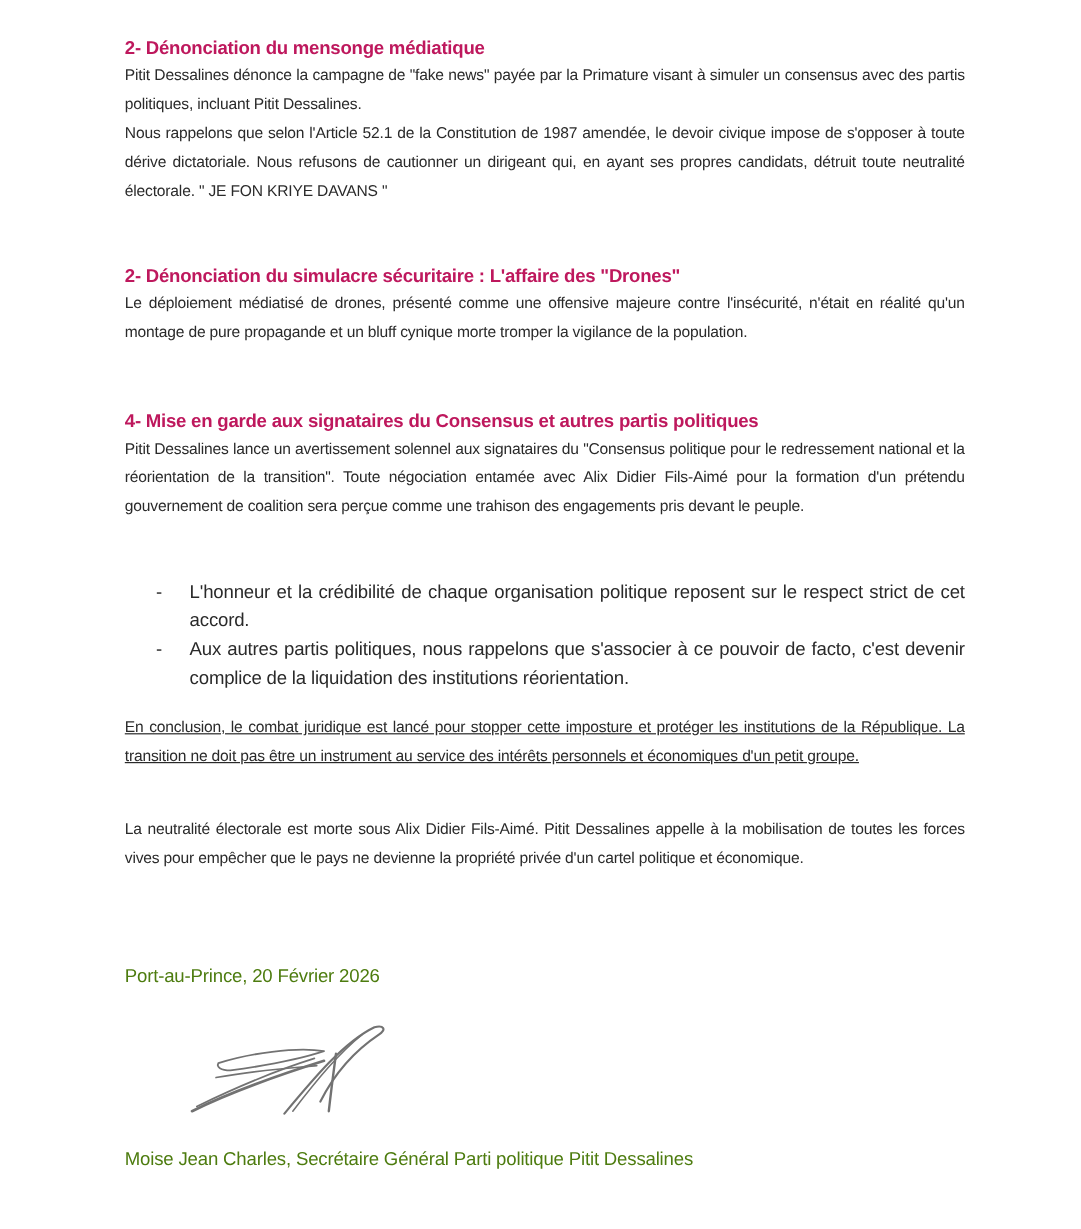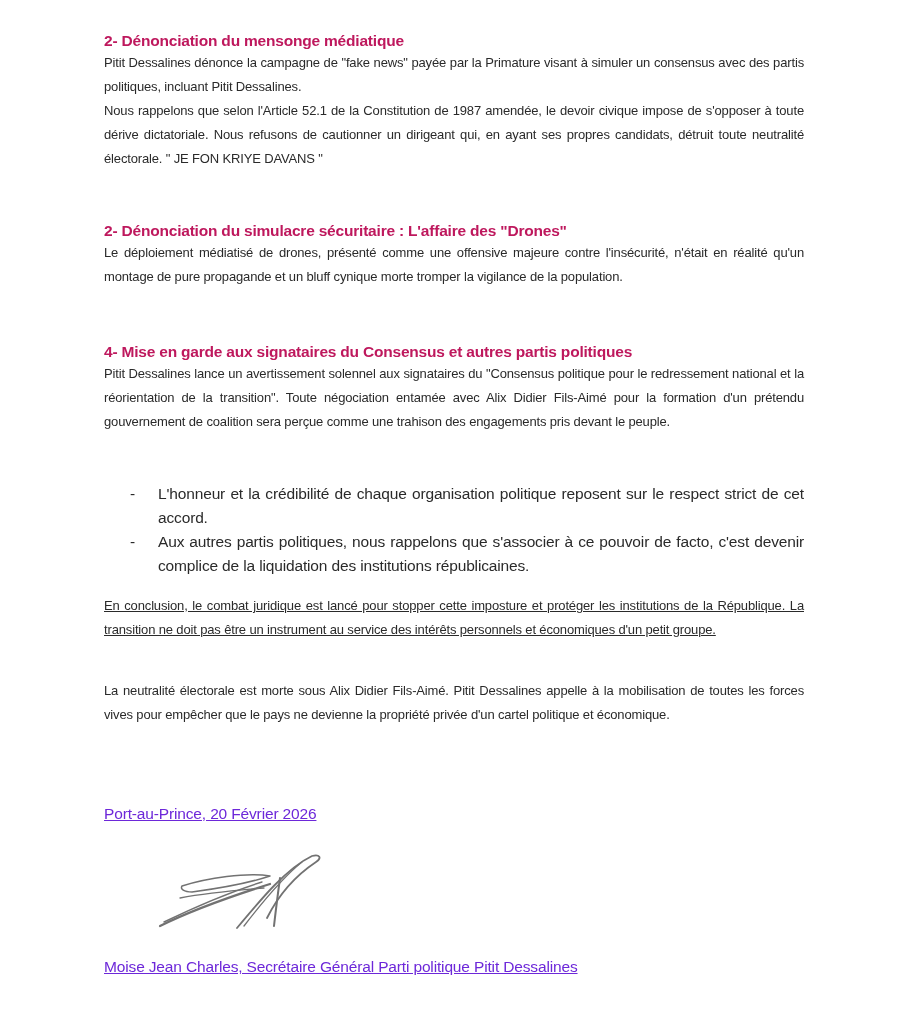--- a/index.html
+++ b/index.html
@@ -14,21 +14,21 @@
     letter-spacing: -0.2px; color: #be185d; white-space: nowrap;
   }
   .para {
     position: absolute; left: 0; width: 700px; font-size: 13px;
     line-height: 24px; text-align: justify; color: #2a2a2a;
     letter-spacing: -0.15px;
   }
   .bullets { position: absolute; left: 0; width: 700px; margin: 0; padding: 0; list-style: none; }
   .bullet { position: relative; padding-left: 54px; font-size: 15.5px; line-height: 24px; text-align: justify; color: #2a2a2a; letter-spacing: -0.15px; }
   .bullet .dash { position: absolute; left: 26px; top: 0; }
-  .line { position: absolute; left: 0; font-size: 15.5px; color: #6d28d9; white-space: nowrap; letter-spacing: -0.15px; text-decoration: underline; }
+  .line { position: absolute; left: 0; font-size: 15.5px; color: #4d7c0f; white-space: nowrap; letter-spacing: -0.15px; }
   .signature { position: absolute; left: 48px; top: 848px; width: 190px; height: 95px; }
 </style>
 </head>
 <body>
 
 <div class="page">
 
   <div class="heading" style="top:32px;">2- Dénonciation du mensonge médiatique</div>
   <div class="para" style="top:51px;">Pitit Dessalines dénonce la campagne de "fake news" payée par la Primature visant à simuler un consensus avec des partis politiques, incluant Pitit Dessalines.</div>
   <div class="para" style="top:99px;">Nous  rappelons que selon l'Article 52.1 de la Constitution de 1987 amendée, le devoir civique impose de s'opposer à toute dérive dictatoriale. Nous refusons de cautionner un dirigeant qui, en ayant ses propres candidats, détruit toute neutralité électorale. " JE FON KRIYE DAVANS "</div>
@@ -39,21 +39,21 @@
   <div class="heading" style="top:343px;">4- Mise en garde aux signataires du Consensus et autres partis politiques</div>
   <div class="para" style="top:362px;">Pitit Dessalines lance un avertissement solennel aux signataires du "Consensus politique pour le redressement national et la réorientation de la transition". Toute négociation entamée avec Alix Didier Fils-Aimé pour la formation d'un prétendu gouvernement de coalition sera perçue comme une trahison des engagements pris devant le peuple.</div>
 
   <ul class="bullets" style="top:482px;">
     <li class="bullet">
       <span class="dash">-</span>
       <span>L'honneur et la crédibilité de chaque organisation politique reposent sur le respect strict de cet accord.</span>
     </li>
     <li class="bullet">
       <span class="dash">-</span>
-      <span>Aux autres partis politiques, nous  rappelons que s'associer à ce pouvoir de facto, c'est devenir complice de la liquidation des institutions républicaines.</span>
+      <span>Aux autres partis politiques, nous  rappelons que s'associer à ce pouvoir de facto, c'est devenir complice de la liquidation des institutions réorientation.</span>
     </li>
   </ul>
 
   <div class="para" style="top:594px;text-decoration:underline;">En conclusion, le combat juridique est lancé pour stopper cette imposture et protéger les institutions de la République. La transition ne doit pas être un instrument au service des intérêts personnels et économiques d'un petit groupe.</div>
   <div class="para" style="top:679px;">La neutralité électorale est morte sous Alix Didier Fils-Aimé. Pitit Dessalines appelle à la mobilisation de toutes les forces vives pour empêcher que le pays ne devienne la propriété privée d'un cartel politique et économique.</div>
 
   <div class="line" style="top:805px;">Port-au-Prince, 20 Février 2026</div>
 
   <svg class="signature" viewBox="0 0 190 95">
     <g fill="none" stroke="#5a5a5a" stroke-linecap="round" stroke-linejoin="round" opacity="0.85">

